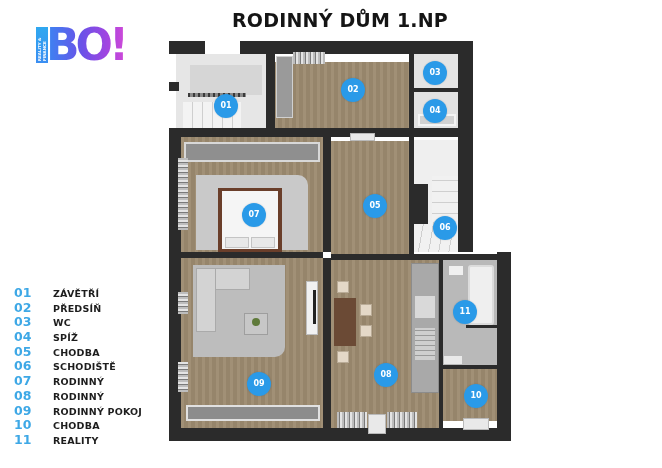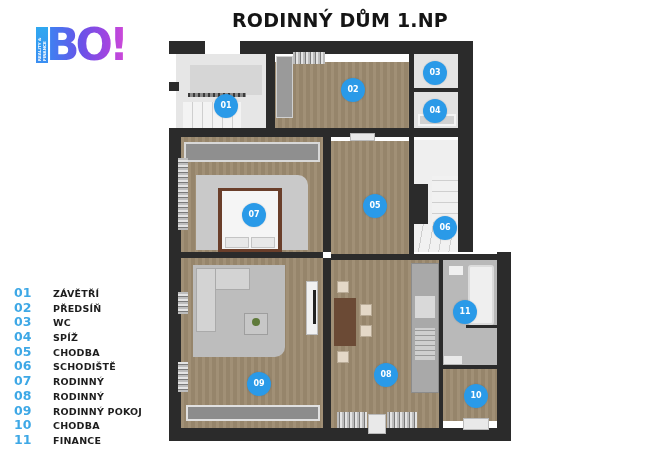--- a/index.html
+++ b/index.html
@@ -211,15 +211,15 @@
   <div class="legend-item">
     <span class="legend-num">09</span>
     <span class="legend-label">RODINNÝ POKOJ</span>
   </div>
   <div class="legend-item">
     <span class="legend-num">10</span>
     <span class="legend-label">CHODBA</span>
   </div>
   <div class="legend-item">
     <span class="legend-num">11</span>
-    <span class="legend-label">FINANCE</span>
+    <span class="legend-label">REALITY</span>
   </div>
 </div>
 
 </body></html>

